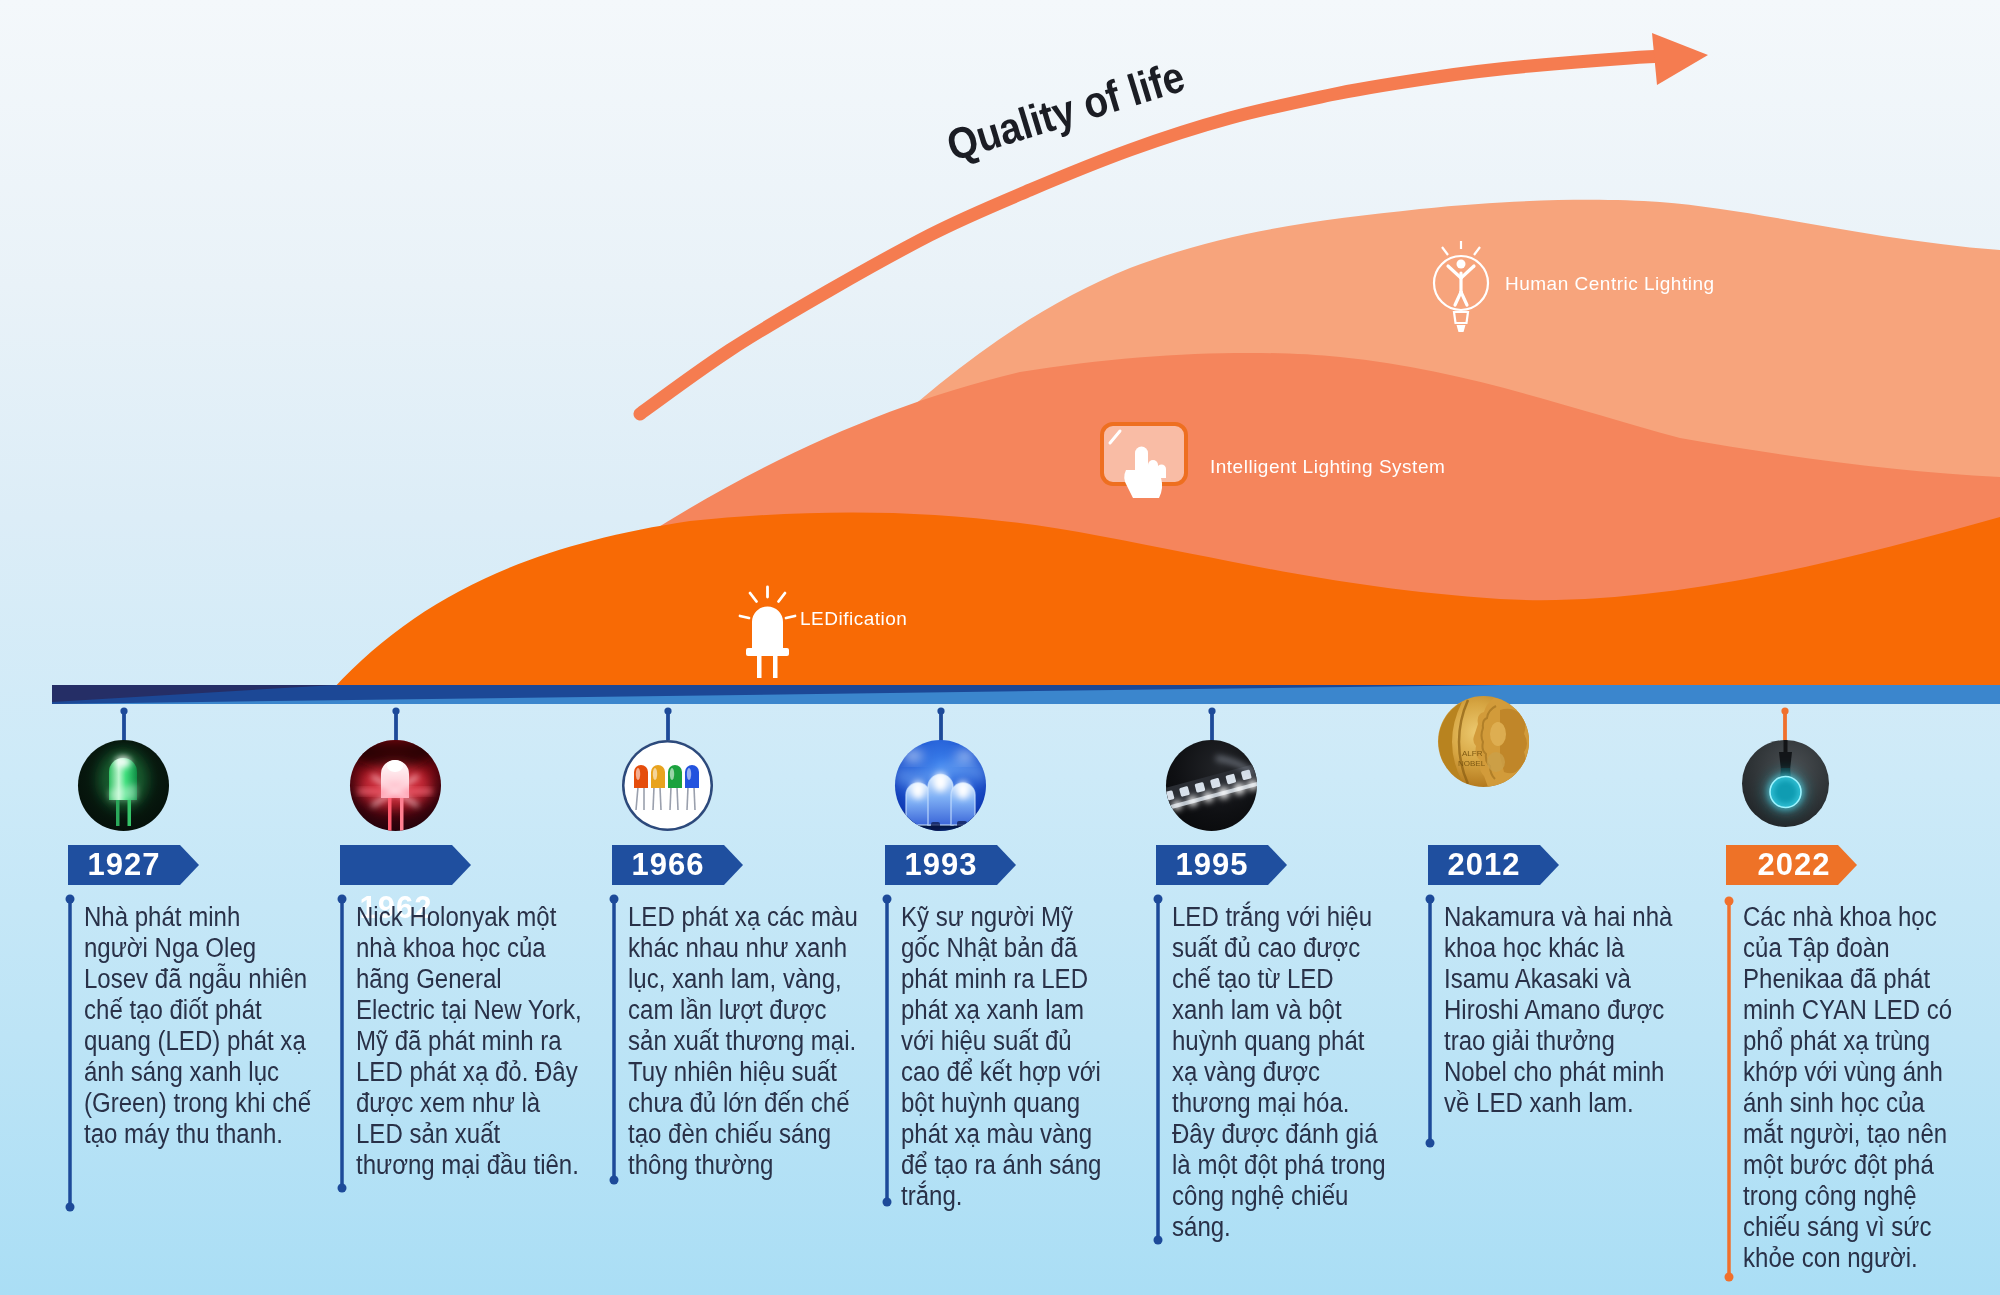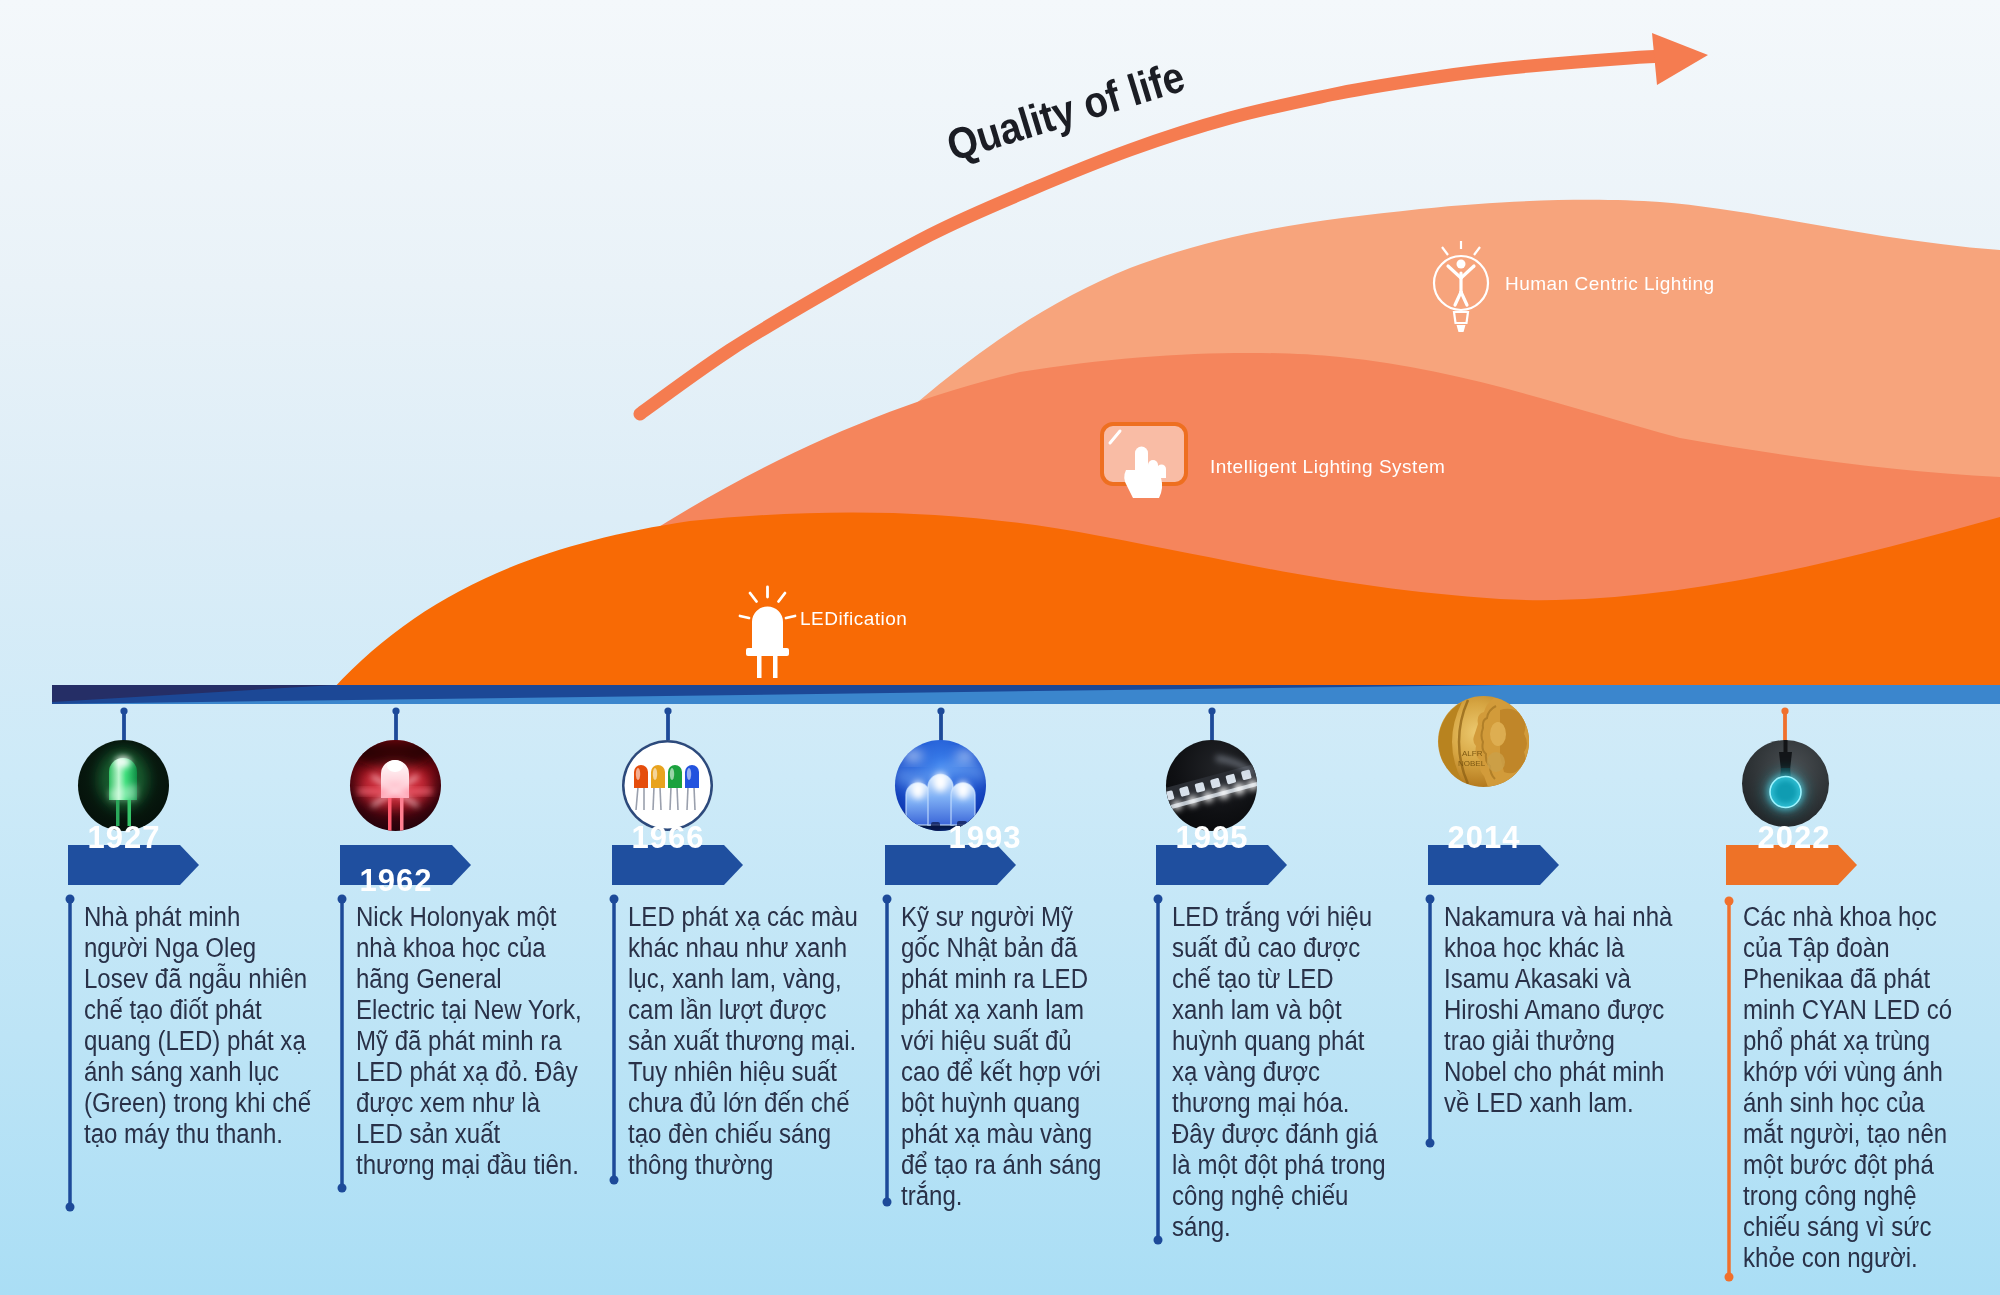--- a/index.html
+++ b/index.html
@@ -12,21 +12,21 @@
   #waves{position:absolute;left:0;top:0;}
   .qol{
     position:absolute;left:941px;top:123px;
     font-size:44px;font-weight:bold;color:#1b1d24;letter-spacing:0px;
     transform:rotate(-17deg) scaleX(0.88);transform-origin:left top;
   }
   .wlabel{position:absolute;color:#ffffff;font-size:19px;font-weight:normal;letter-spacing:0.5px;white-space:nowrap;}
   .circ{position:absolute;width:91px;height:91px;border-radius:50%;overflow:hidden;}
   .badge{position:absolute;top:845px;width:131px;height:40px;
     clip-path:polygon(0 0,85.5% 0,100% 50%,85.5% 100%,0 100%);}
-  .byear{position:absolute;top:818px;width:112px;height:40px;line-height:40px;
+  .byear{position:absolute;top:845px;width:112px;height:40px;line-height:40px;
     text-align:center;color:#fff;font-size:31px;font-weight:bold;letter-spacing:1px;}
   .desc{position:absolute;font-size:27px;line-height:31px;color:#293148;white-space:nowrap;
         transform:scaleX(0.89);transform-origin:left top;}
 </style>
 </head>
 <body>
 
 <svg id="waves" width="2000" height="1295" viewBox="0 0 2000 1295">
 
   <path d="M 858 455 C 952 368 1032 308 1130 268 C 1230 230 1320 220 1420 209 C 1520 199 1600 198 1660 202 C 1760 210 1870 240 2000 250 L 2000 700 L 858 700 Z" fill="#F7A47C"></path>
@@ -296,23 +296,23 @@
 <div class="badge" style="left:68px; background:#1F4F9F;"></div>
 <div class="badge" style="left:340px;background:#1F4F9F;"></div>
 <div class="badge" style="left:612px;background:#1F4F9F;"></div>
 <div class="badge" style="left:885px;background:#1F4F9F;"></div>
 <div class="badge" style="left:1156px;background:#1F4F9F;"></div>
 <div class="badge" style="left:1428px;background:#1F4F9F;"></div>
 <div class="badge" style="left:1726px;background:#EE7227;"></div>
 <div class="byear" style="left:68px;">1927</div>
 <div class="byear" style="left:340px;margin-top:43px;">1962</div>
 <div class="byear" style="left:612px;">1966</div>
-<div class="byear" style="left:885px;margin-left:44px;">1993</div>
+<div class="byear" style="left:885px;">1993</div>
 <div class="byear" style="left:1156px;">1995</div>
-<div class="byear" style="left:1428px;">2014</div>
+<div class="byear" style="left:1428px;">2012</div>
 <div class="byear" style="left:1726px;margin-left:12px;">2022</div>
 
 <div class="desc" style="left:84px;top:902px;">Nhà phát minh<br>người Nga Oleg<br>Losev đã ngẫu nhiên<br>chế tạo điốt phát<br>quang (LED) phát xạ<br>ánh sáng xanh lục<br>(Green) trong khi chế<br>tạo máy thu thanh.</div>
 <div class="desc" style="left:356px;top:902px;">Nick Holonyak một<br>nhà khoa học của<br>hãng General<br>Electric tại New York,<br>Mỹ đã phát minh ra<br>LED phát xạ đỏ. Đây<br>được xem như là<br>LED sản xuất<br>thương mại đầu tiên.</div>
 <div class="desc" style="left:628px;top:902px;">LED phát xạ các màu<br>khác nhau như xanh<br>lục, xanh lam, vàng,<br>cam lần lượt được<br>sản xuất thương mại.<br>Tuy nhiên hiệu suất<br>chưa đủ lớn đến chế<br>tạo đèn chiếu sáng<br>thông thường</div>
 <div class="desc" style="left:901px;top:902px;">Kỹ sư người Mỹ<br>gốc Nhật bản đã<br>phát minh ra LED<br>phát xạ xanh lam<br>với hiệu suất đủ<br>cao để kết hợp với<br>bột huỳnh quang<br>phát xạ màu vàng<br>để tạo ra ánh sáng<br>trắng.</div>
 <div class="desc" style="left:1172px;top:902px;">LED trắng với hiệu<br>suất đủ cao được<br>chế tạo từ LED<br>xanh lam và bột<br>huỳnh quang phát<br>xạ vàng được<br>thương mại hóa.<br>Đây được đánh giá<br>là một đột phá trong<br>công nghệ chiếu<br>sáng.</div>
 <div class="desc" style="left:1444px;top:902px;">Nakamura và hai nhà<br>khoa học khác là<br>Isamu Akasaki và<br>Hiroshi Amano được<br>trao giải thưởng<br>Nobel cho phát minh<br>về LED xanh lam.</div>
 <div class="desc" style="left:1743px;top:902px;">Các nhà khoa học<br>của Tập đoàn<br>Phenikaa đã phát<br>minh CYAN LED có<br>phổ phát xạ trùng<br>khớp với vùng ánh<br>ánh sinh học của<br>mắt người, tạo nên<br>một bước đột phá<br>trong công nghệ<br>chiếu sáng vì sức<br>khỏe con người.</div>
 

